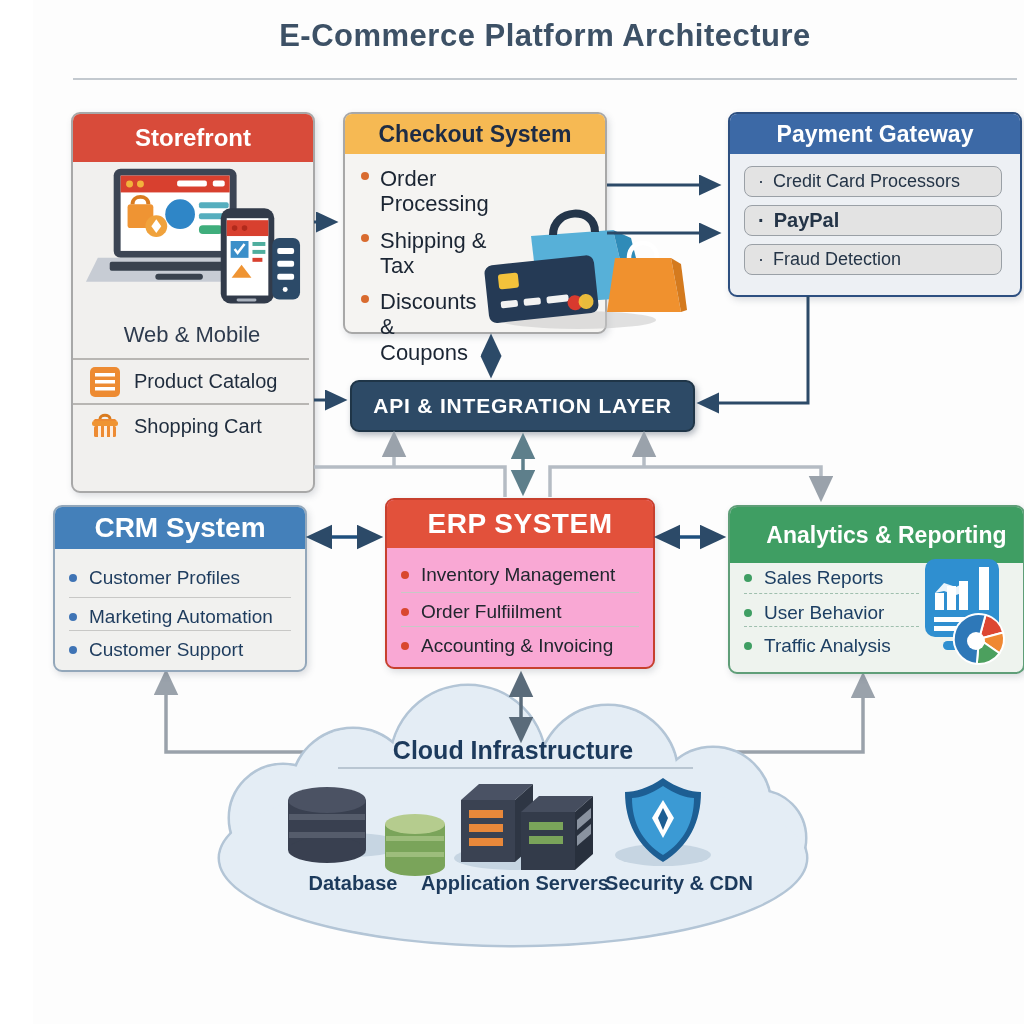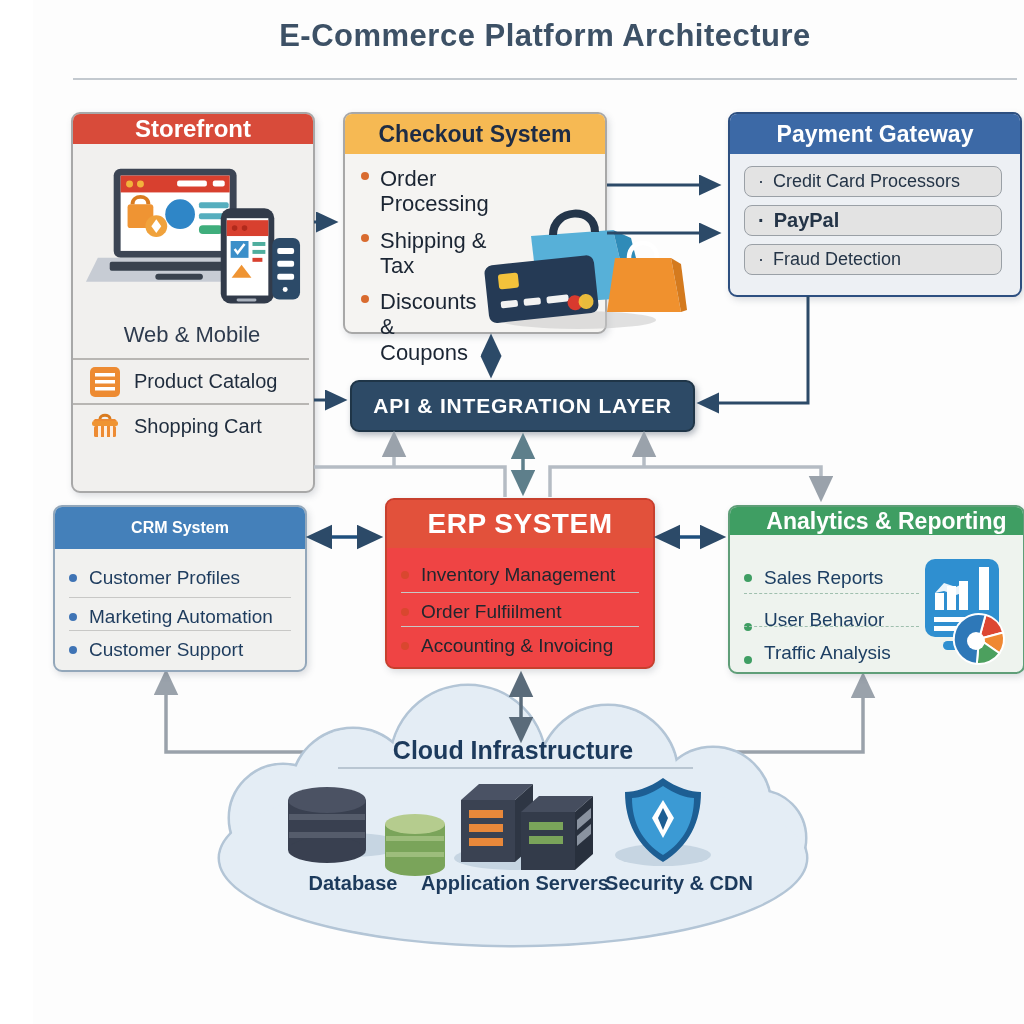--- a/index.html
+++ b/index.html
@@ -9,21 +9,21 @@
   
   .title{left:0;top:18px;width:1024px;text-align:center;font-size:31px;font-weight:bold;
          color:#3d5166;letter-spacing:.5px;}
   .title-rule{left:40px;top:78px;width:944px;height:0;border-top:2px solid #c3c9cf;}
   
   .panel{border-radius:9px;box-shadow:2px 3px 7px rgba(60,70,90,.18);}
   .panel-head{display:flex;align-items:center;justify-content:center;font-weight:bold;color:#fff;
               border-radius:7px 7px 0 0;}
   
   .storefront{left:38px;top:112px;width:240px;height:377px;background:#f1f0ee;border:2px solid #a8a8a8;}
-  .storefront .panel-head{height:30px;background:#d84b3a;font-size:24px;}
+  .storefront .panel-head{height:48px;background:#d84b3a;font-size:24px;}
   .sf-illo{left:5px;top:48px;width:228px;height:158px;}
   .sf-caption{left:0;top:208px;width:238px;text-align:center;font-size:22px;color:#2e3b4e;}
   .sf-row{position:absolute;left:0;width:236px;height:45px;border-top:2px solid #b8b6b3;
           display:flex;align-items:center;gap:13px;padding-left:16px;box-sizing:border-box;}
   .sf-label{font-size:20px;color:#1f2c3d;}
   .sf-ico{width:32px;height:32px;flex:0 0 32px;}
   
   .checkout{left:310px;top:112px;width:260px;height:218px;background:#f5f4f2;border:2px solid #a8a8a8;}
   .checkout .panel-head{height:40px;background:#f6b953;color:#1d2c45;font-size:23px;}
   .ck-list{left:16px;top:52px;width:160px;}
@@ -38,34 +38,34 @@
         border-radius:8px;display:flex;align-items:center;gap:9px;padding-left:13px;box-sizing:border-box;
         font-size:18px;color:#243447;}
   .pill .pb{font-weight:bold;font-size:20px;}
   .pill.bold{font-weight:bold;font-size:20px;}
   
   .apibar{left:317px;top:380px;width:341px;height:48px;background:#2d4a66;border:2px solid #1f3547;
           border-radius:9px;display:flex;align-items:center;justify-content:center;color:#fff;
           font-size:21px;font-weight:bold;letter-spacing:.8px;box-shadow:2px 3px 6px rgba(40,55,75,.35);}
   
   .crm{left:20px;top:505px;width:250px;height:163px;background:#f1f1ef;border:2px solid #93a7ba;}
-  .crm .panel-head{height:42px;background:#4480ba;font-size:16px;}
+  .crm .panel-head{height:42px;background:#4480ba;font-size:28px;}
   .li-row{position:absolute;left:14px;width:222px;height:37px;display:flex;align-items:center;gap:12px;
           font-size:19px;}
   .li-sep{border-top:1.5px solid #c8c8c6;}
   .crm .li-row{color:#1e3c5e;}
   .crm .dot{background:#3f74b5;margin-top:0;}
-  .erp{left:352px;top:498px;width:266px;height:167px;background:#ef4444;border:2.5px solid #c7402e;}
+  .erp{left:352px;top:498px;width:266px;height:167px;background:#f9a8d4;border:2.5px solid #c7402e;}
   .erp .panel-head{height:48px;background:#e2513b;font-size:28px;letter-spacing:.5px;}
   .erp .li-row{color:#20262e;width:238px;}
   .erp .dot{background:#d9472f;margin-top:0;}
   .analytics{left:695px;top:505px;width:293px;height:165px;background:#eef3ee;border:2px solid #5f9e78;}
-  .analytics .panel-head{height:28px;background:#3f9e63;font-size:23px;padding-left:20px;}
+  .analytics .panel-head{height:56px;background:#3f9e63;font-size:23px;padding-left:20px;}
   .analytics .li-row{color:#1d3f63;width:175px;}
-  .analytics .li-sep{border-top:1.5px dashed #9fbfae;align-items:flex-end;}
+  .analytics .li-sep{border-top:1.5px dashed #9fbfae;}
   .analytics .dot{background:#3f9e63;margin-top:0;}
   .an-icon{left:185px;top:50px;width:100px;height:112px;}
   
   .cloud-title{left:280px;top:736px;width:400px;text-align:center;font-size:25px;font-weight:bold;color:#1c3a5c;}
   .cloud-label{top:872px;text-align:center;font-size:20px;font-weight:bold;color:#1c3a5c;}
   .svg-layer{left:0;top:0;width:1024px;height:1024px;pointer-events:none;}
   .under{z-index:0;} .top{z-index:3;}
   .panel,.apibar,.title,.title-rule,.cloud-title,.cloud-label{z-index:2;}
 </style>
 </head>

